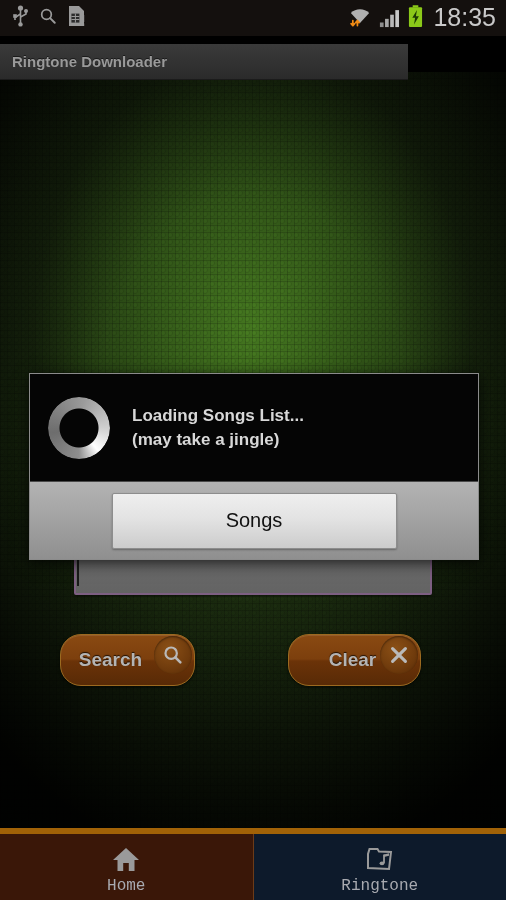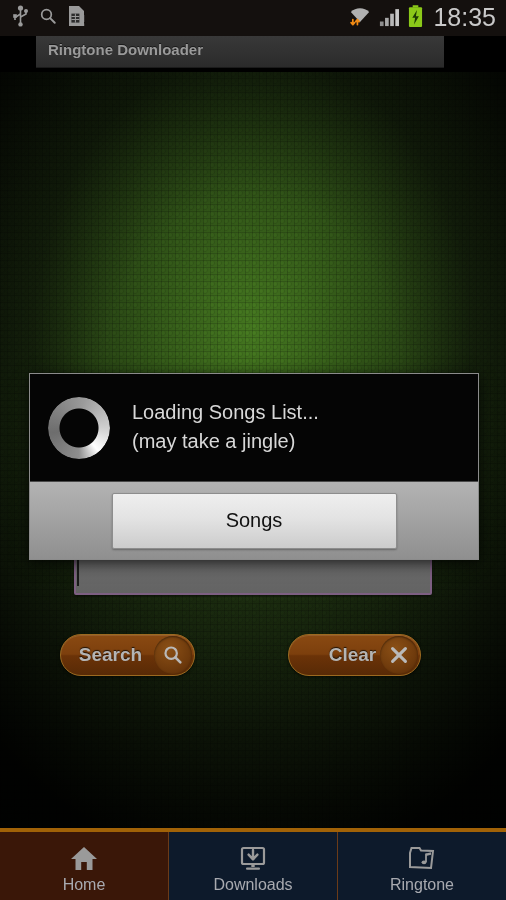--- a/index.html
+++ b/index.html
@@ -13,35 +13,34 @@
   #screen { position:relative; width:506px; height:900px; overflow:hidden; background:#000; }
 
   
   .statusbar{
     position:absolute; left:0; top:0; width:506px; height:36px;
     background:#14100e;
     display:flex; align-items:center;
     z-index:40;
   }
   .sb-left{ display:flex; align-items:center; gap:10px; padding-left:12px; }
-  .sb-right{ margin-left:auto; display:flex; align-items:flex-start; gap:7px; padding-right:10px; }
+  .sb-right{ margin-left:auto; display:flex; align-items:flex-end; gap:7px; padding-right:10px; }
   .sb-icon{ display:block; }
   .sb-clock{
     color:#c9c9c9; font-size:25px; letter-spacing:0px; line-height:1;
     font-family:"Liberation Sans", sans-serif; padding-left:3px; padding-bottom:2px;
   }
 
   
   .titlebar{
-    position:absolute; left:0; top:32px; width:408px; height:36px;
+    position:absolute; left:0; top:44px; width:408px; height:36px;
     background:linear-gradient(#3a3a3a,#313131 60%,#2a2a2a);
     border-bottom:1px solid #1b1b1b;
     display:flex; align-items:center;
     z-index:39;
-    margin-left:36px;
   }
   .titlebar .ttxt{
     color:#9a9a9a; font-size:15px; font-weight:bold; padding-left:12px;
     text-shadow:0 -1px 0 #1a1a1a;
   }
 
   
   .app-bg{
     position:absolute; left:0; top:72px; width:506px; height:756px;
     background:
@@ -84,21 +83,21 @@
     color:#0e0e0e; font-size:20px; padding-left:10px; line-height:1;
     white-space:nowrap;
   }
   .search-field .caret{
     width:2px; height:26px; background:#1a1a1a; margin-left:1px;
   }
 
   
   .btn-row{ position:absolute; left:0; top:634px; width:506px; height:50px; z-index:6; }
   .pill{
-    position:absolute; height:42px;
+    position:absolute; height:52px;
     background:linear-gradient(#8a4a12 0%, #7c3f0d 48%, #6b3308 52%, #582a06 100%);
     border:1px solid #9c6a20;
     border-radius:21px;
     display:flex; align-items:center; justify-content:center;
     box-shadow:0 1px 3px rgba(0,0,0,.6), inset 0 1px 0 rgba(255,255,255,.10);
     cursor:pointer;
   }
   .pill .lbl{
     color:#b4b4b4; font-size:19px; font-weight:bold;
     text-shadow:0 -1px 1px rgba(0,0,0,.75);
@@ -113,22 +112,23 @@
   }
   #btn-search{ left:60px; width:135px; }
   #btn-search .lbl{ margin-right:30px; }
   #btn-clear{ left:288px; width:133px; }
   #btn-clear .lbl{ }
 
   
   .bottomnav{
     position:absolute; left:0; bottom:0; width:506px; height:72px;
     display:flex; z-index:30;
-    border-top:4px solid #a16207;
+    border-top:6px solid #a16207;
     background:#0d1a2b;
+    font-family:Liberation Mono, monospace;
   }
   .navitem{
     flex:1; display:flex; flex-direction:column; align-items:center; justify-content:center;
     background:#0d1a2b;
     border-right:1px solid #6b3b18;
     cursor:pointer; gap:4px; padding-top:4px;
   }
   .navitem:last-child{ border-right:none; }
   .navitem.active{ background:#3a1708; }
   .navitem .nlbl{ color:#a8aab0; font-size:16px; line-height:1; }
@@ -148,21 +148,21 @@
   }
   .spinner{
     width:62px; height:62px; border-radius:50%;
     background:conic-gradient(from 140deg, #ffffff 0deg, #8f8f8f 40deg, #6d6d6d 120deg, #9b9b9b 230deg, #cfcfcf 310deg, #ffffff 360deg);
     -webkit-mask:radial-gradient(circle, transparent 0 19px, #000 20px);
     mask:radial-gradient(circle, transparent 0 19px, #000 20px);
     flex:0 0 auto;
   }
   .dlg-msg{ display:flex; flex-direction:column; gap:1px; }
   .dlg-msg .l1, .dlg-msg .l2{
-    color:#d8d8d8; font-size:20px; line-height:1.38;
+    color:#d8d8d8; font-size:17px; line-height:1.38;font-weight:bold;
   }
   .dlg-foot{
     height:78px;
     background:linear-gradient(#b3b3b3 0%, #a6a6a6 38%, #8f8f8f 100%);
     border-top:1px solid #4a4a4a;
     display:flex; align-items:center; justify-content:center;
   }
   .dlg-btn{
     width:285px; height:56px;
     background:linear-gradient(#efefef 0%, #e3e3e3 45%, #cccccc 100%);
@@ -304,31 +304,20 @@
 
     <div class="navitem active">
       <span class="nico">
         <svg width="28" height="27" viewBox="0 0 28 27">
           <path d="M14 2 L27 14 L22.5 14 L22.5 25 L16.8 25 L16.8 17 L11.2 17 L11.2 25 L5.5 25 L5.5 14 L1 14 Z" fill="#9a9a9a"></path>
         </svg>
       </span>
       <span class="nlbl">Home</span>
     </div>
 
-    <div class="navitem">
-      <span class="nico">
-        <svg width="30" height="27" viewBox="0 0 30 27">
-          <rect x="4" y="3" width="22" height="16" rx="1.5" fill="none" stroke="#9a9a9a" stroke-width="2.2"></rect>
-          <path d="M15 5 L15 13 M15 14.4 L10.6 9.6 M15 14.4 L19.4 9.6" stroke="#9a9a9a" stroke-width="2.4" fill="none" stroke-linecap="round" stroke-linejoin="round"></path>
-          <rect x="13.3" y="19" width="3.4" height="3" fill="#9a9a9a"></rect>
-          <rect x="8" y="22.4" width="14" height="2.3" rx="1" fill="#9a9a9a"></rect>
-        </svg>
-      </span>
-      <span class="nlbl">Downloads</span>
-    </div>
 
     <div class="navitem">
       <span class="nico">
         <svg width="30" height="27" viewBox="0 0 30 27">
           <path d="M3 8 L3 22 L24 23 L26 6 L14 5.5 L12.5 3 L4.5 3 Z" fill="none" stroke="#9a9a9a" stroke-width="2"></path>
           <path d="M19 8.5 L19 17" stroke="#9a9a9a" stroke-width="1.8" fill="none"></path>
           <ellipse cx="17" cy="17.3" rx="2.4" ry="1.9" fill="#9a9a9a"></ellipse>
           <path d="M19 8.5 L24 7.2 L24 9.8 L19 11.1 Z" fill="#9a9a9a"></path>
         </svg>
       </span>

